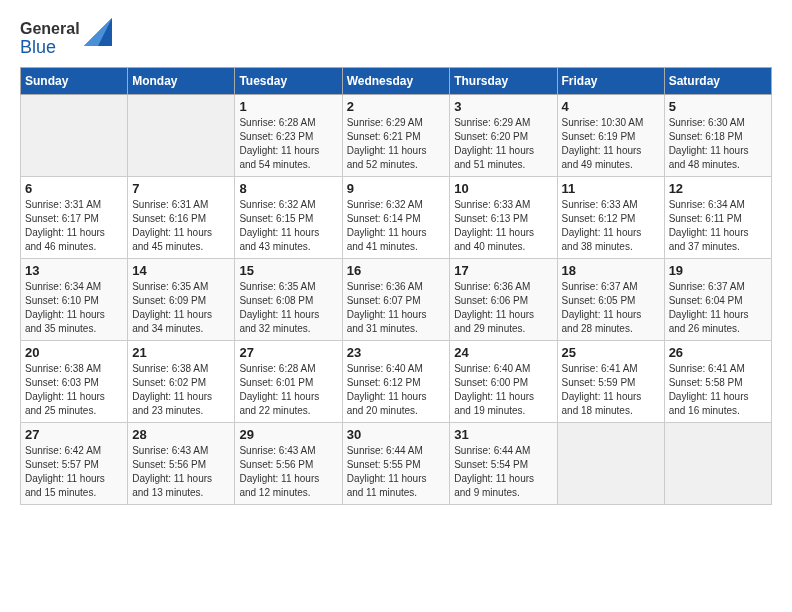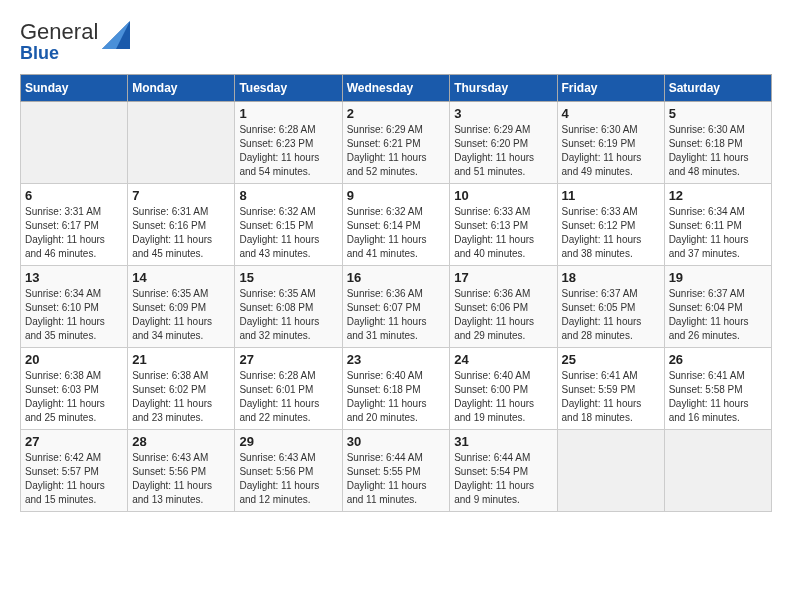--- a/index.html
+++ b/index.html
@@ -19,27 +19,27 @@
     .logo {
       display: flex;
       align-items: center;
     }
     .logo-text {
       display: flex;
       flex-direction: column;
       line-height: 1.1;
     }
     .logo-general {
-      font-size: 22px;
-      font-weight: normal;
+      font-size: 16px;
+      font-weight: bold;
       color: #333;
     }
     .logo-blue {
       font-size: 18px;
-      font-weight: bold;
+      font-weight: normal;
       color: #1a5aab;
     }
     .logo-icon {
       width: 28px;
       height: 28px;
       margin-left: 4px;
       margin-top: -14px;
     }
     .title-section {
       text-align: right;
@@ -144,21 +144,21 @@
 Daylight: 11 hours and 52 minutes.</div>
         </td>
         <td>
           <span class="day-number">3</span>
           <div class="day-info">Sunrise: 6:29 AM
 Sunset: 6:20 PM
 Daylight: 11 hours and 51 minutes.</div>
         </td>
         <td>
           <span class="day-number">4</span>
-          <div class="day-info">Sunrise: 6:30 AM
+          <div class="day-info">Sunrise: 10:30 AM
 Sunset: 6:19 PM
 Daylight: 11 hours and 49 minutes.</div>
         </td>
         <td>
           <span class="day-number">5</span>
           <div class="day-info">Sunrise: 6:30 AM
 Sunset: 6:18 PM
 Daylight: 11 hours and 48 minutes.</div>
         </td>
       </tr>
@@ -265,21 +265,21 @@
         </td>
         <td>
           <span class="day-number">27</span>
           <div class="day-info">Sunrise: 6:28 AM
 Sunset: 6:01 PM
 Daylight: 11 hours and 22 minutes.</div>
         </td>
         <td>
           <span class="day-number">23</span>
           <div class="day-info">Sunrise: 6:40 AM
-Sunset: 6:18 PM
+Sunset: 6:12 PM
 Daylight: 11 hours and 20 minutes.</div>
         </td>
         <td>
           <span class="day-number">24</span>
           <div class="day-info">Sunrise: 6:40 AM
 Sunset: 6:00 PM
 Daylight: 11 hours and 19 minutes.</div>
         </td>
         <td>
           <span class="day-number">25</span>

